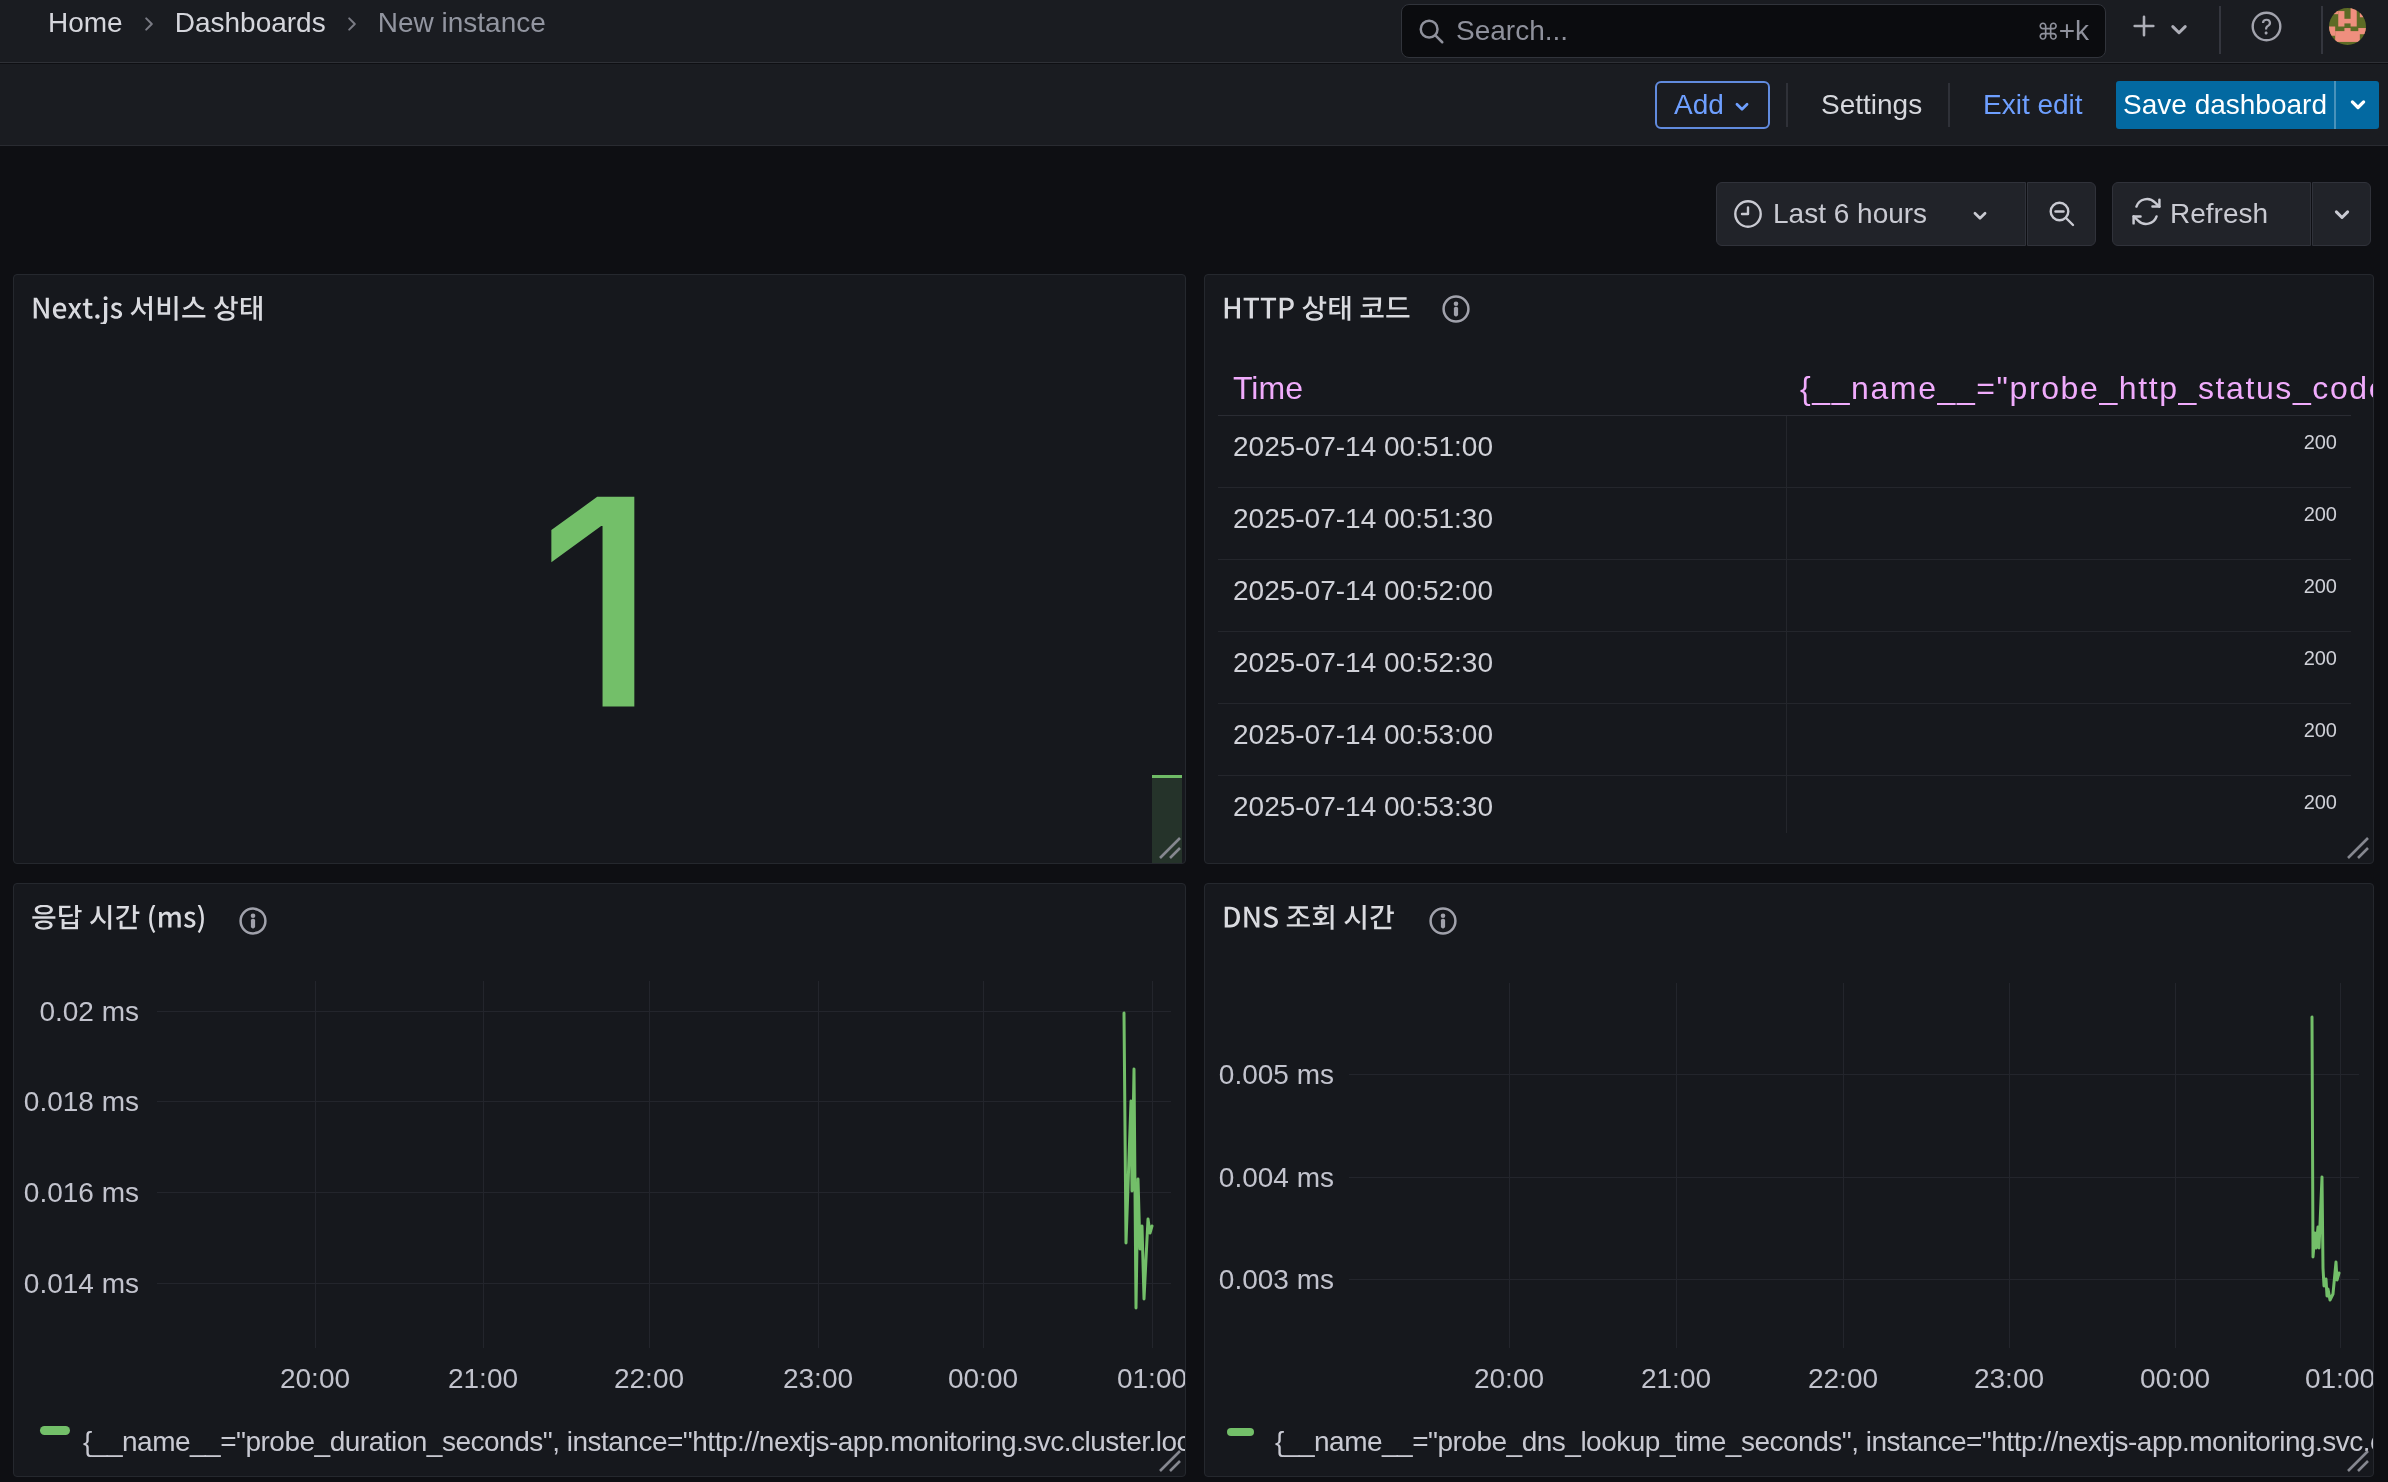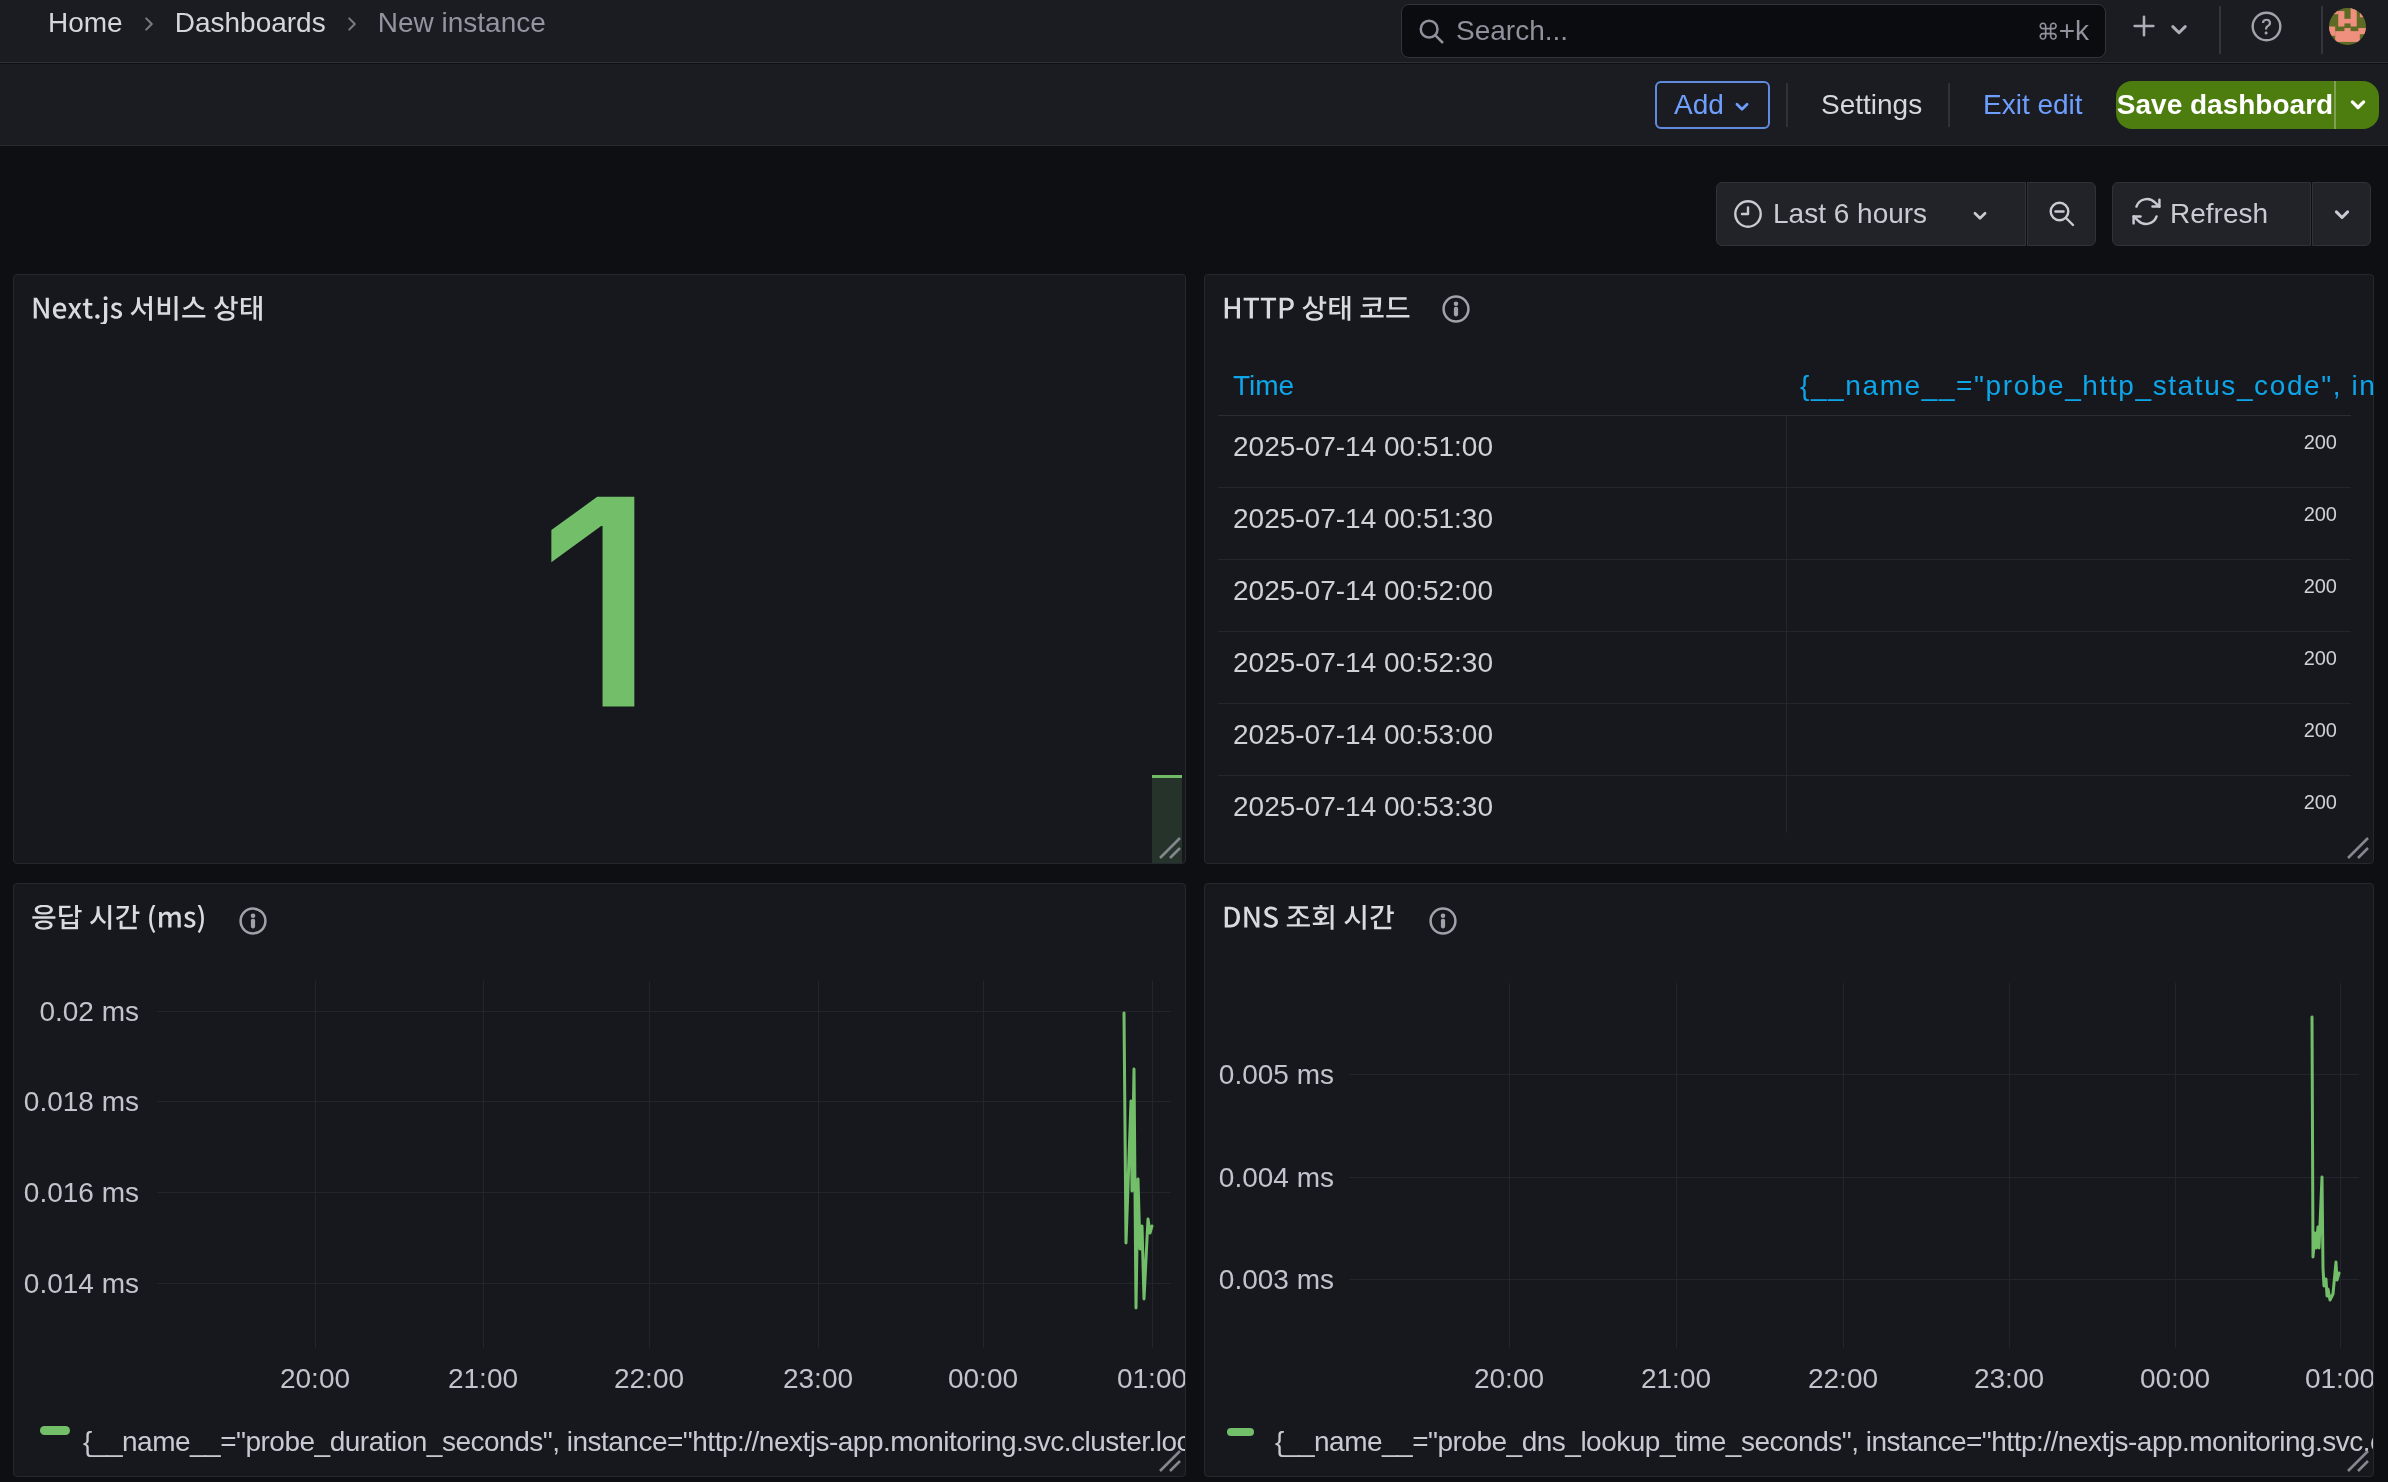--- a/index.html
+++ b/index.html
@@ -9,32 +9,32 @@
 .bc svg{margin:2px 17px 0}
 .search{position:absolute;left:1401px;top:4px;width:705px;height:54px;background:#0b0c0f;border:1px solid #31343b;border-radius:8px;display:flex;align-items:center;color:#8f919c;font-size:28px}
 .search .ph{margin-left:14px}
 .search .kbd{position:absolute;right:16px;display:flex;align-items:center}
 .sep1{position:absolute;top:6px;width:2px;height:48px;background:#34363e}
 .addbtn{position:absolute;left:1655px;top:17px;width:115px;height:48px;border:2px solid rgba(110,159,255,.85);border-radius:6px;color:#6e9fff;font-size:28px;font-weight:500;display:flex;align-items:center;justify-content:center}
 .addbtn svg{margin-left:9px;margin-top:3px}
 .sep2{position:absolute;top:19px;width:2px;height:44px;background:#2f3138}
 .settings{position:absolute;left:1821px;top:17px;height:48px;display:flex;align-items:center;color:#d7d8dd;font-size:28px;font-weight:500}
 .exitedit{position:absolute;left:1983px;top:17px;height:48px;display:flex;align-items:center;color:#6e9fff;font-size:28px;font-weight:500}
-.savebtn{position:absolute;left:2116px;top:17px;width:263px;height:48px;background:#4d7c0f;border-radius:16px;color:#fff;font-size:28px;font-weight:700;display:flex;align-items:center}
+.savebtn{position:absolute;left:2116px;top:17px;width:263px;height:48px;background:#0369a1;border-radius:3px;color:#fff;font-size:28px;font-weight:400;display:flex;align-items:center}
 .savebtn .lbl{flex:1;text-align:center}
 .savebtn .divline{width:2px;height:48px;background:rgba(255,255,255,.28)}
 .savebtn .car{width:43px;display:flex;align-items:center;justify-content:center}
 .tbtn{position:absolute;top:182px;height:64px;background:#212329;border:1px solid #30323a;display:flex;align-items:center;color:#c9cad2;font-size:28px;font-weight:500}
 .panel{position:absolute;background:#16181d;border:1px solid #25282e;border-radius:4px;overflow:hidden}
 .ptitle{position:absolute;left:17px;top:21px}
 .rsz{position:absolute;right:3px;bottom:3px}
 .cellL{position:absolute;left:28px;font-size:28px;color:#d0d1d8}
 .cellR{position:absolute;right:36px;font-size:20px;color:#d0d1d8;text-align:right}
 .hsep{position:absolute;left:13px;width:1133px;height:1px;background:#24262c}
-.thead{position:absolute;top:95px;font-size:28px;font-weight:500;color:#0ea5e9;white-space:nowrap}
+.thead{position:absolute;top:95px;font-size:32px;font-weight:500;color:#f0abfc;white-space:nowrap}
 </style></head><body>
 <div class="row1">
   <div class="bc">
       <span>Home</span>
       <svg width="18" height="18" viewBox="0 0 16 16" fill="none">
         <path d="M5.5 3 10.5 8l-5 5" stroke="#7a7b84" stroke-width="1.8" stroke-linecap="round" stroke-linejoin="round"></path>
       </svg>
       <span>Dashboards</span>
       <svg width="18" height="18" viewBox="0 0 16 16" fill="none">
         <path d="M5.5 3 10.5 8l-5 5" stroke="#7a7b84" stroke-width="1.8" stroke-linecap="round" stroke-linejoin="round"></path>

